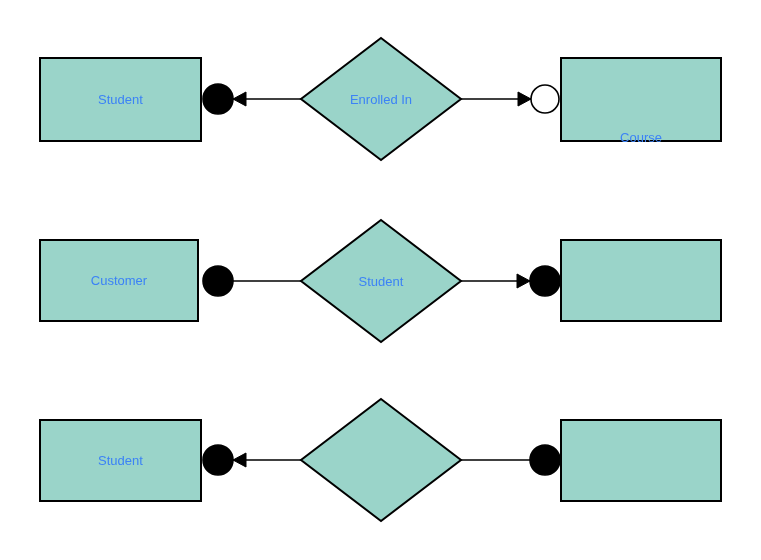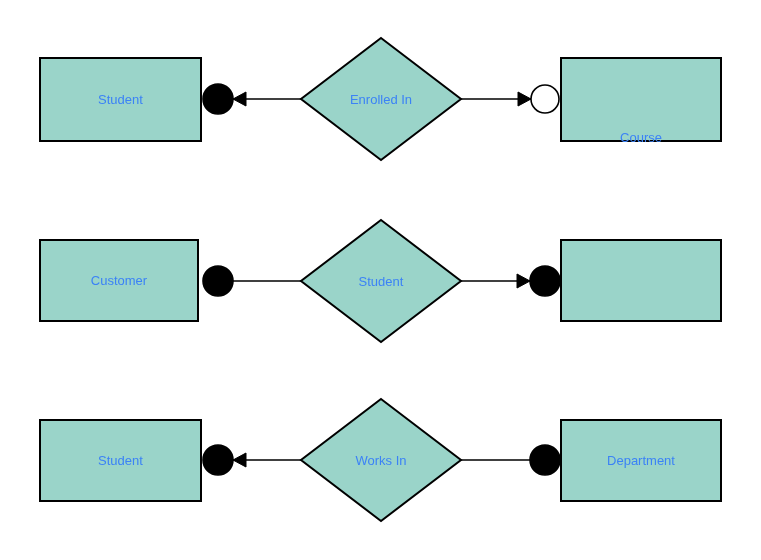--- a/index.html
+++ b/index.html
@@ -69,15 +69,13 @@
       <circle cx="218" cy="460" r="15" fill="#000000" stroke="#000000" stroke-width="1.6"></circle>
       <line x1="461" y1="460" x2="530" y2="460" stroke="#000000" stroke-width="1.6"></line>
       <circle cx="545" cy="460" r="15" fill="#000000" stroke="#000000" stroke-width="1.6"></circle>
     </svg>
 <div class="entity-label" style="left: 0.5px; top: 87.5px; width: 240px; height: 24px;">Student</div>
     <div class="entity-label" style="left: 521px; top: 100px; width: 240px; height: 24px; margin-top: 25px;">Course</div>
     <div class="rel-label" style="left: 261px; top: 87px; width: 240px; height: 24px; text-align: center;">Enrolled In</div>
     <div class="entity-label" style="left: -1px; top: 268.5px; width: 240px; height: 24px;">Customer</div>
     <div class="rel-label" style="left: 261px; top: 269px; width: 240px; height: 24px;">Student</div>
     <div class="entity-label" style="left: 0.5px; top: 448.5px; width: 240px; height: 24px;">Student</div>
-    <div class="entity-label" style="left: 521px; top: 448.5px; width: 240px; height: 24px;">Department</div>
-    <div class="rel-label" style="left: 261px; top: 448px; width: 240px; height: 24px;">Works In</div>
   </div>
 
 </body></html>

